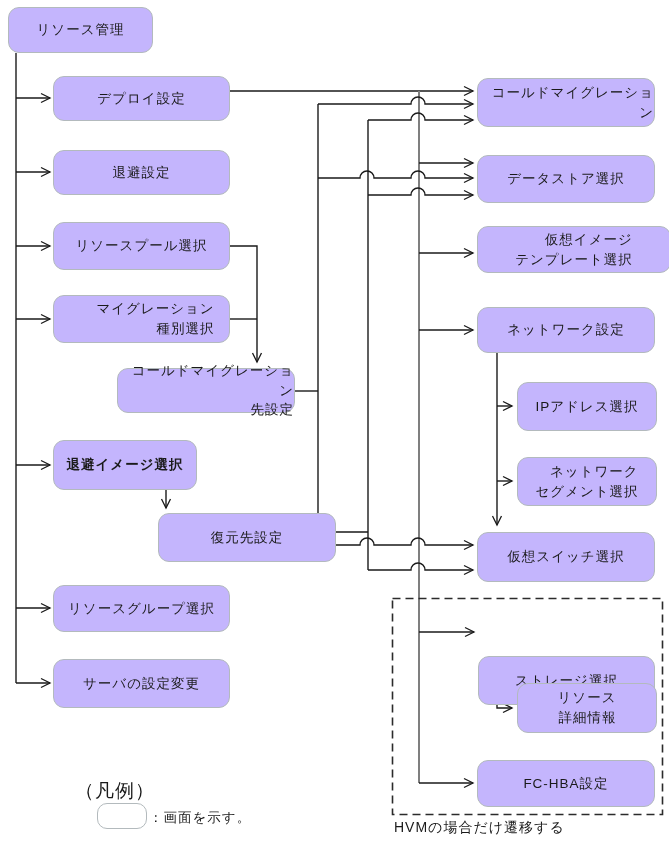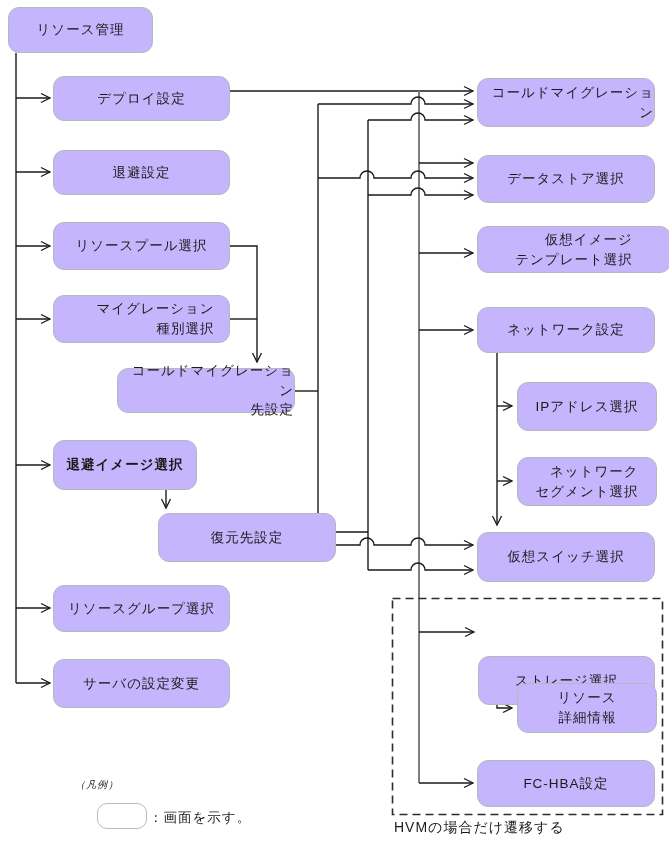--- a/index.html
+++ b/index.html
@@ -9,21 +9,21 @@
     overflow:hidden;
   }
   #wires{position:absolute;left:0;top:0;width:669px;height:841px;}
   .node{
     position:absolute;box-sizing:border-box;
     background:#c4b5fd;border:1.4px solid #b3babd;border-radius:11px;
     display:flex;align-items:center;justify-content:center;
     font-size:13.5px;letter-spacing:1px;line-height:1.45;
     text-align:right;white-space:pre-line;z-index:2;
   }
-  .legend-title{position:absolute;font-size:10px;letter-spacing:1px;z-index:2;font-style:italic;}
+  .legend-title{position:absolute;font-size:19px;letter-spacing:1px;z-index:2;}
   .legend-sample{
     position:absolute;box-sizing:border-box;background:#fff;
     border:1.4px solid #b3babd;border-radius:10px;z-index:2;
   }
   .legend-desc{position:absolute;font-size:13.5px;letter-spacing:1px;z-index:2;}
   .hvm-caption{position:absolute;font-size:14px;letter-spacing:1px;z-index:2;}
 </style>
 </head>
 <body>
 

